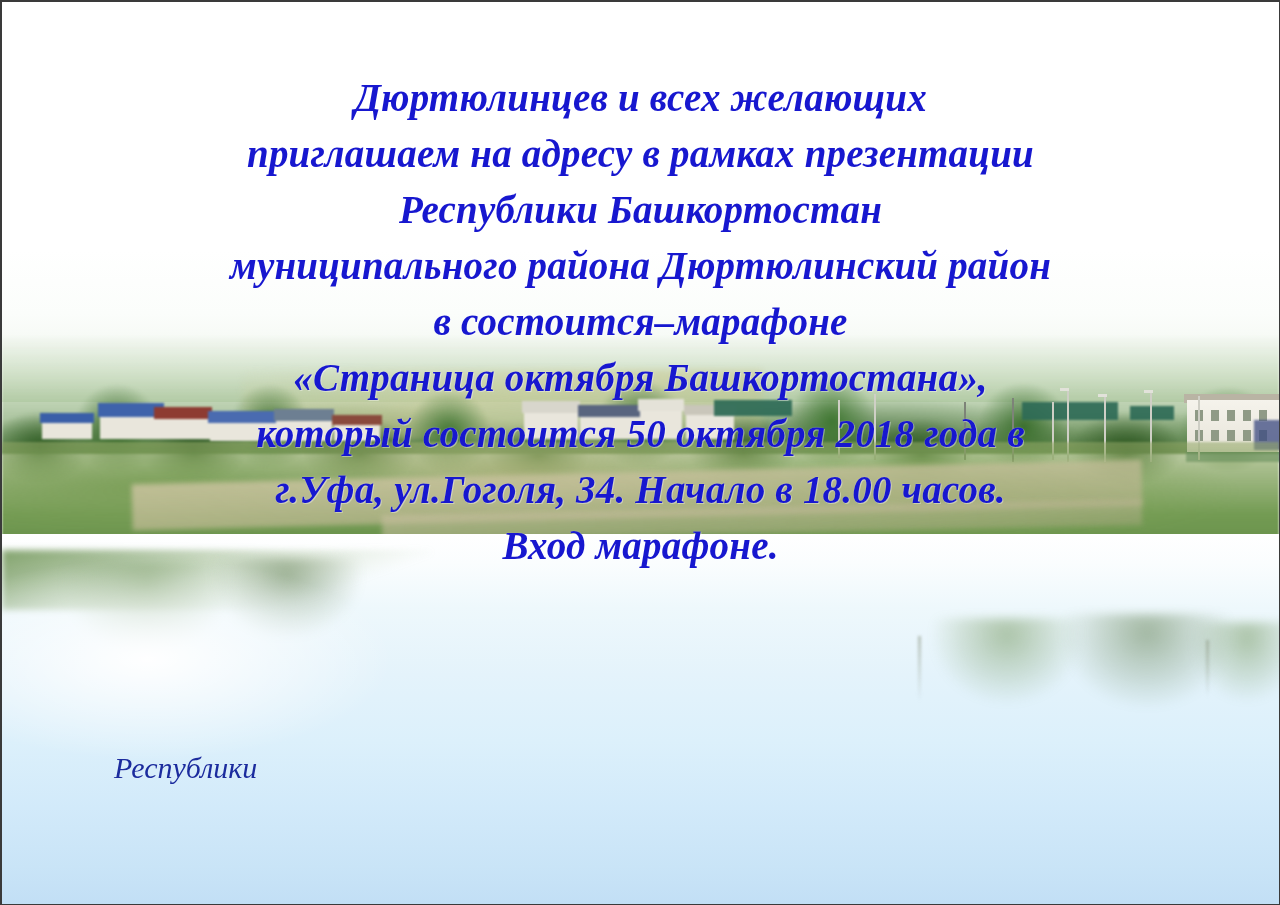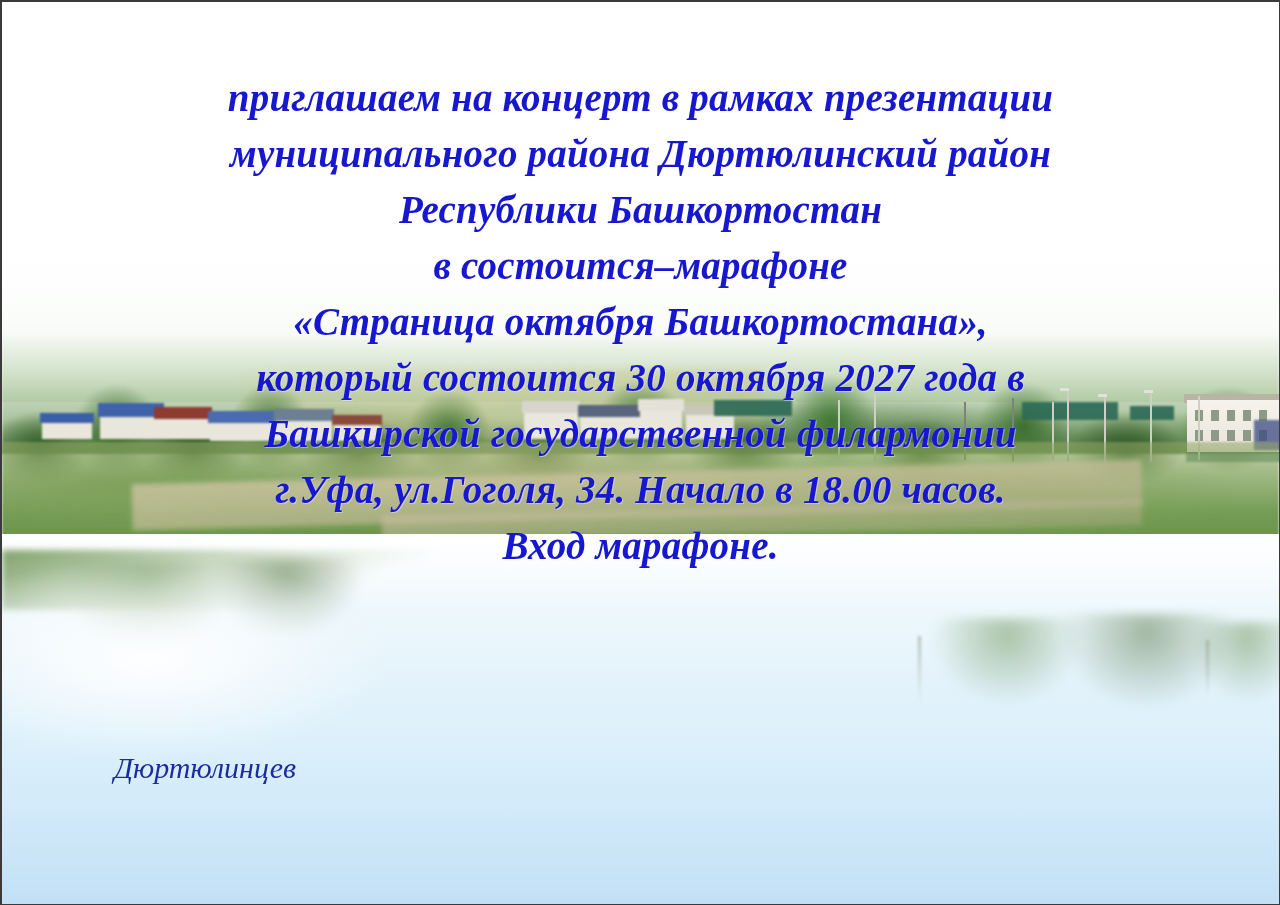--- a/index.html
+++ b/index.html
@@ -274,26 +274,26 @@
     <div class="refl d" style="left:210px;top:556px;width:150px;height:80px;"></div>
     <div class="refl g" style="left:930px;top:616px;width:150px;height:86px;"></div>
     <div class="refl d" style="left:1060px;top:612px;width:170px;height:94px;"></div>
     <div class="refl g" style="left:1190px;top:620px;width:110px;height:80px;"></div>
     <div class="refl-pole" style="left:916px;top:634px;height:66px;"></div>
     <div class="refl-pole" style="left:1204px;top:638px;height:58px;"></div>
     <div class="glare"></div>
   </div>
 
   <div class="invite">
-    <span class="line">приглашаем на концерт в рамках презентации</span>
+    <span class="line">Дюртюлинцев и всех желающих</span>
+    <span class="line">приглашаем на адресу в рамках презентации</span>
+    <span class="line">Республики Башкортостан</span>
     <span class="line">муниципального района Дюртюлинский район</span>
-    <span class="line">Республики Башкортостан</span>
     <span class="line">в состоится–марафоне</span>
     <span class="line">«Страница октября Башкортостана»,</span>
-    <span class="line">который состоится 30 октября 2027 года в</span>
-    <span class="line">Башкирской государственной филармонии</span>
+    <span class="line">который состоится 50 октября 2018 года в</span>
     <span class="line">г.Уфа, ул.Гоголя, 34. Начало в 18.00 часов.</span>
     <span class="line">Вход марафоне.</span>
   </div>
 
-  <div class="signature">Дюртюлинцев</div>
+  <div class="signature">Республики</div>
 
 </div>
 
 </body></html>

